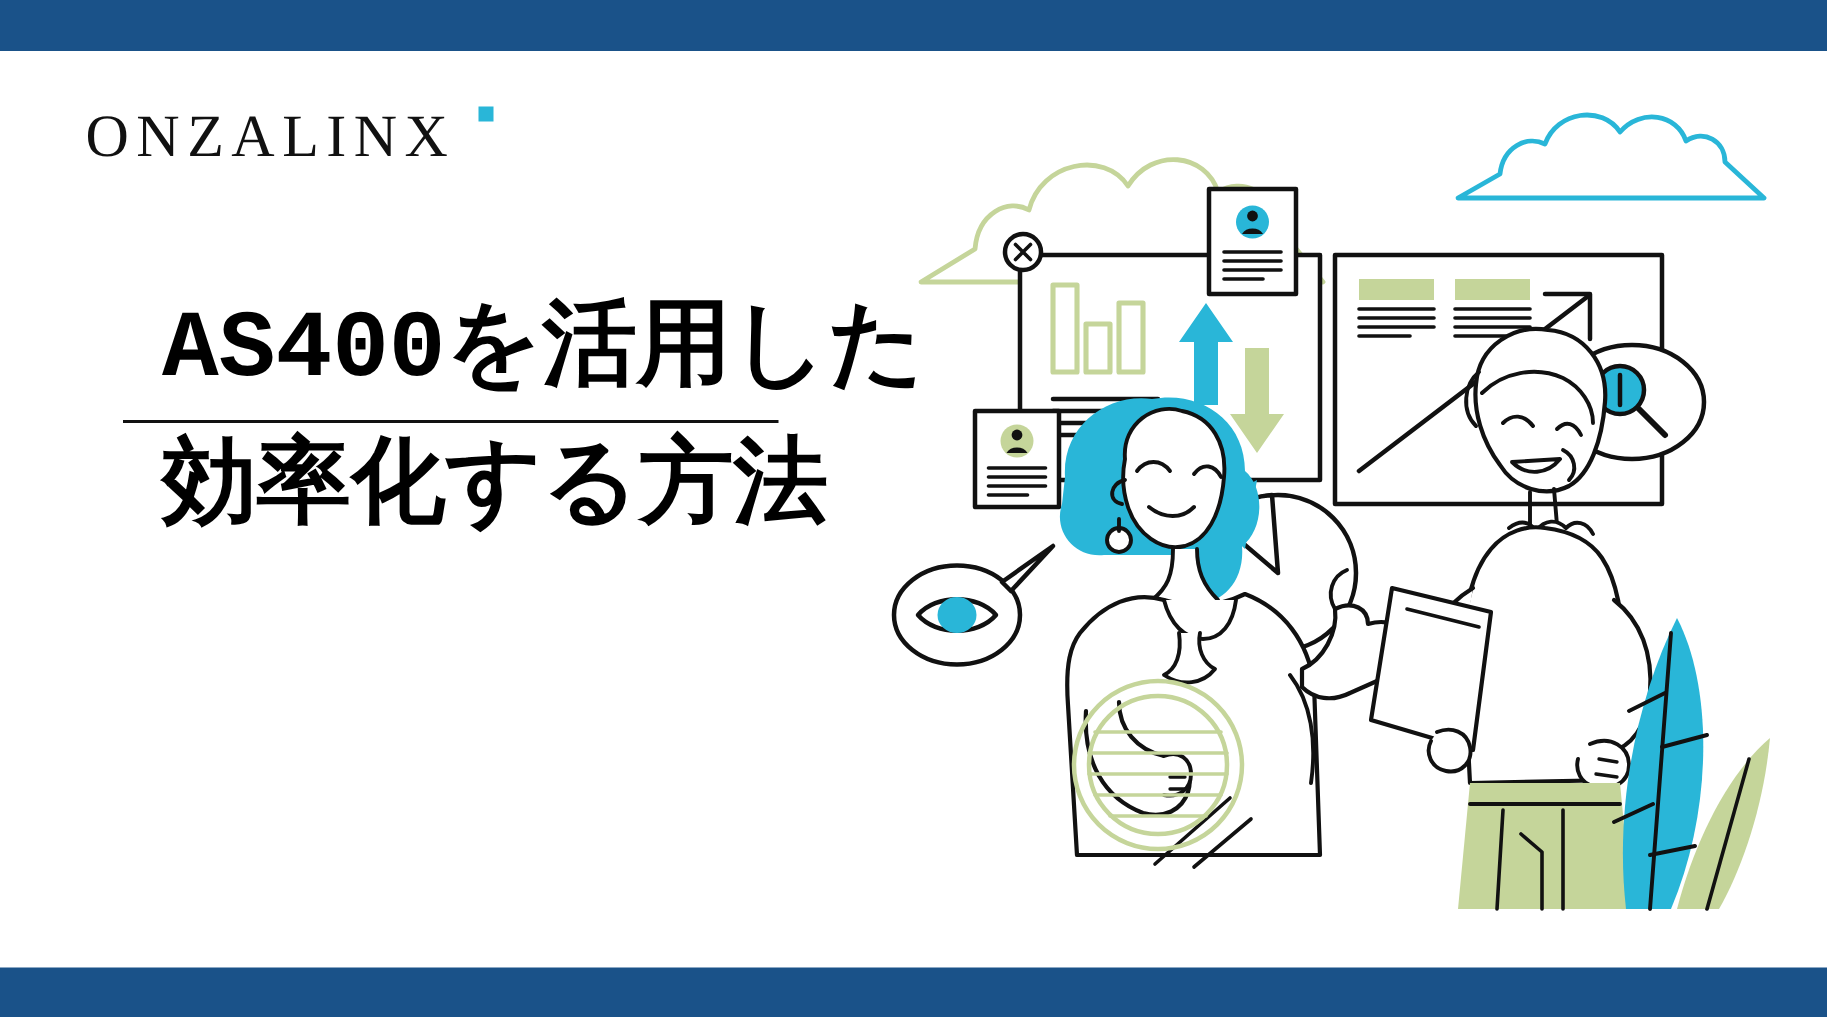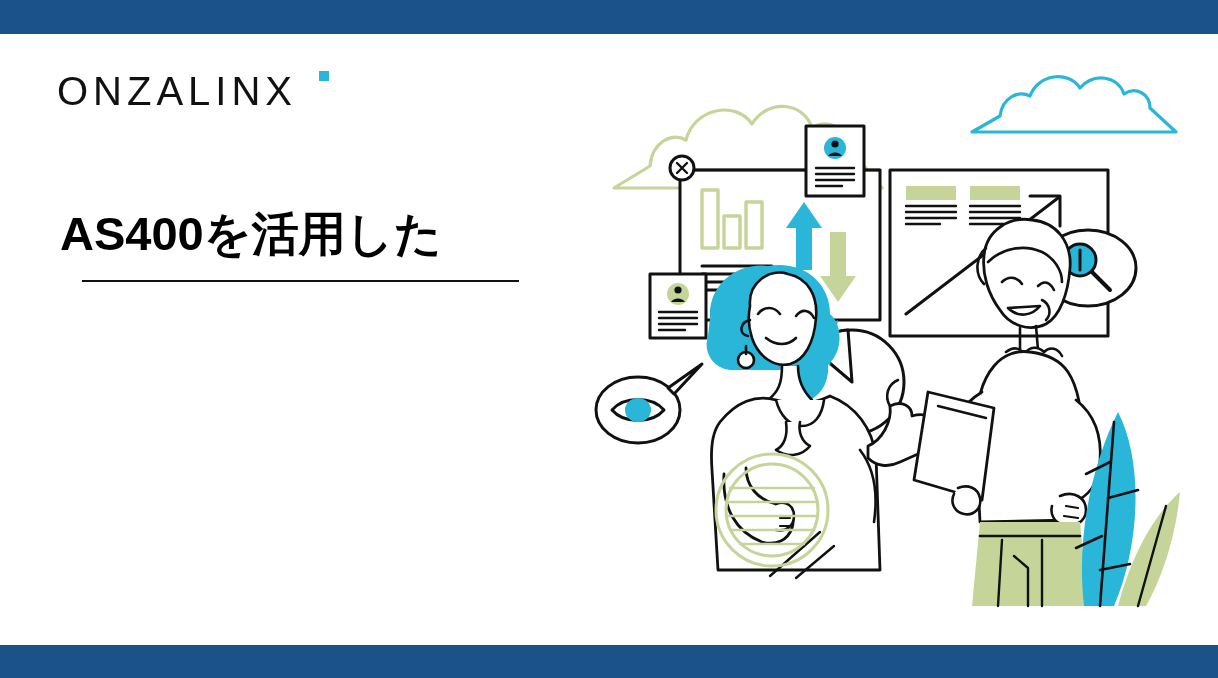--- a/index.html
+++ b/index.html
@@ -34,46 +34,47 @@
     top: 68px;
     width: 300px;
     height: 52px;
   }
   .logo-word {
     font-size: 40px;
     font-weight: 400;
     letter-spacing: 5px;
     color: #111111;
     line-height: 46px;
-    font-family: Liberation Sans, sans-serif;
+    font-family: Liberation Serif, serif;
     white-space: nowrap;
   }
   .logo-accent {
     position: absolute;
     left: 262px;
     top: 3px;
     width: 10px;
     height: 10px;
     background: #29b6d8;
   }
 
   .title-block {
     position: absolute;
     left: 60px;
     top: 198px;
     width: 500px;
   }
   .title-line {
-    font-size: 47px;
+    font-size: 63px;
     font-weight: 700;
     color: #000000;
     line-height: 72px;
     letter-spacing: 0px;
     white-space: nowrap;
-    font-family: Liberation Sans, sans-serif;
+    font-family: Liberation Mono, monospace;
+    margin-left: 48px;
   }
   .title-rule {
     width: 437px;
     height: 0;
     border-top: 2px solid #111111;
     margin: 10px 0 8px 22px;
   }
 
   .art {
     position: absolute;
@@ -93,20 +94,21 @@
   <div class="band band-bottom"></div>
 
   <div class="logo">
     <div class="logo-word">ONZALINX</div>
     <div class="logo-accent"></div>
   </div>
 
   <div class="title-block">
     <div class="title-line">AS400を活用した</div>
     <div class="title-rule"></div>
+    <div class="title-line">効率化する方法</div>
   </div>
 
   <div class="art">
     <svg width="620" height="540" viewBox="0 0 620 540" xmlns="http://www.w3.org/2000/svg">
       <g fill="none" stroke="#111" stroke-width="2.6" stroke-linecap="round" stroke-linejoin="round">
 
         <g stroke="#c5d59a" stroke-width="3.2">
           <path d="M24 118 L 60 96 C 62 72 82 62 96 70 C 104 38 146 30 162 54 C 178 28 214 32 222 58 C 238 48 258 58 258 76 L 292 118 Z"></path>
         </g>
 

